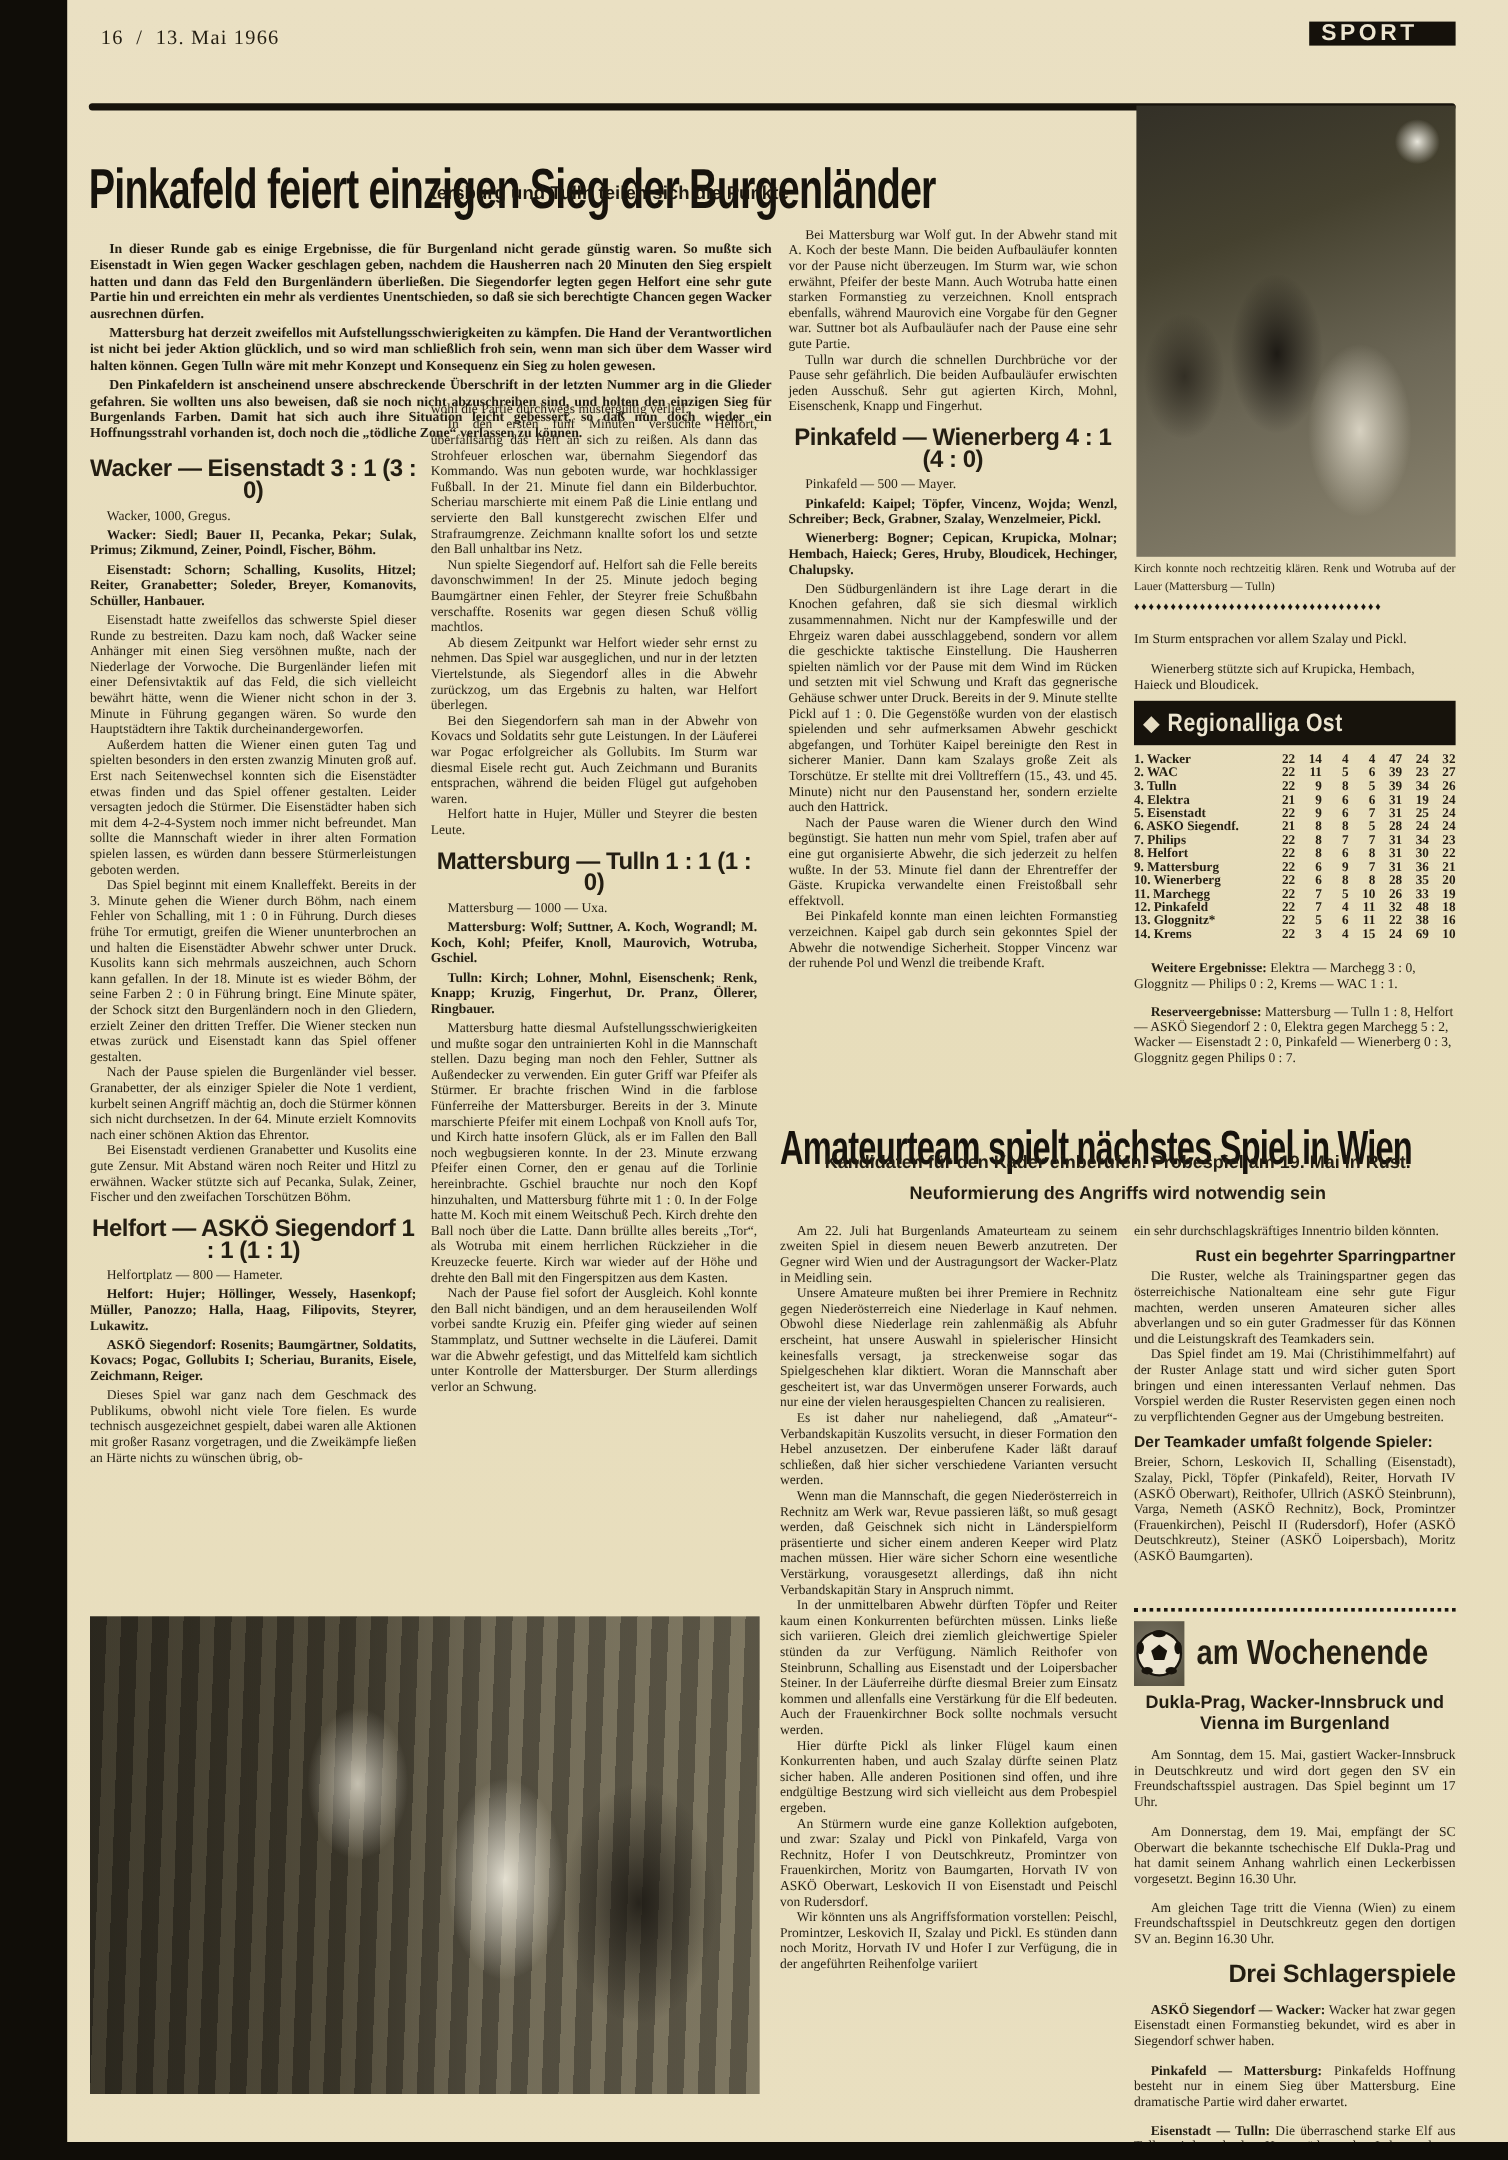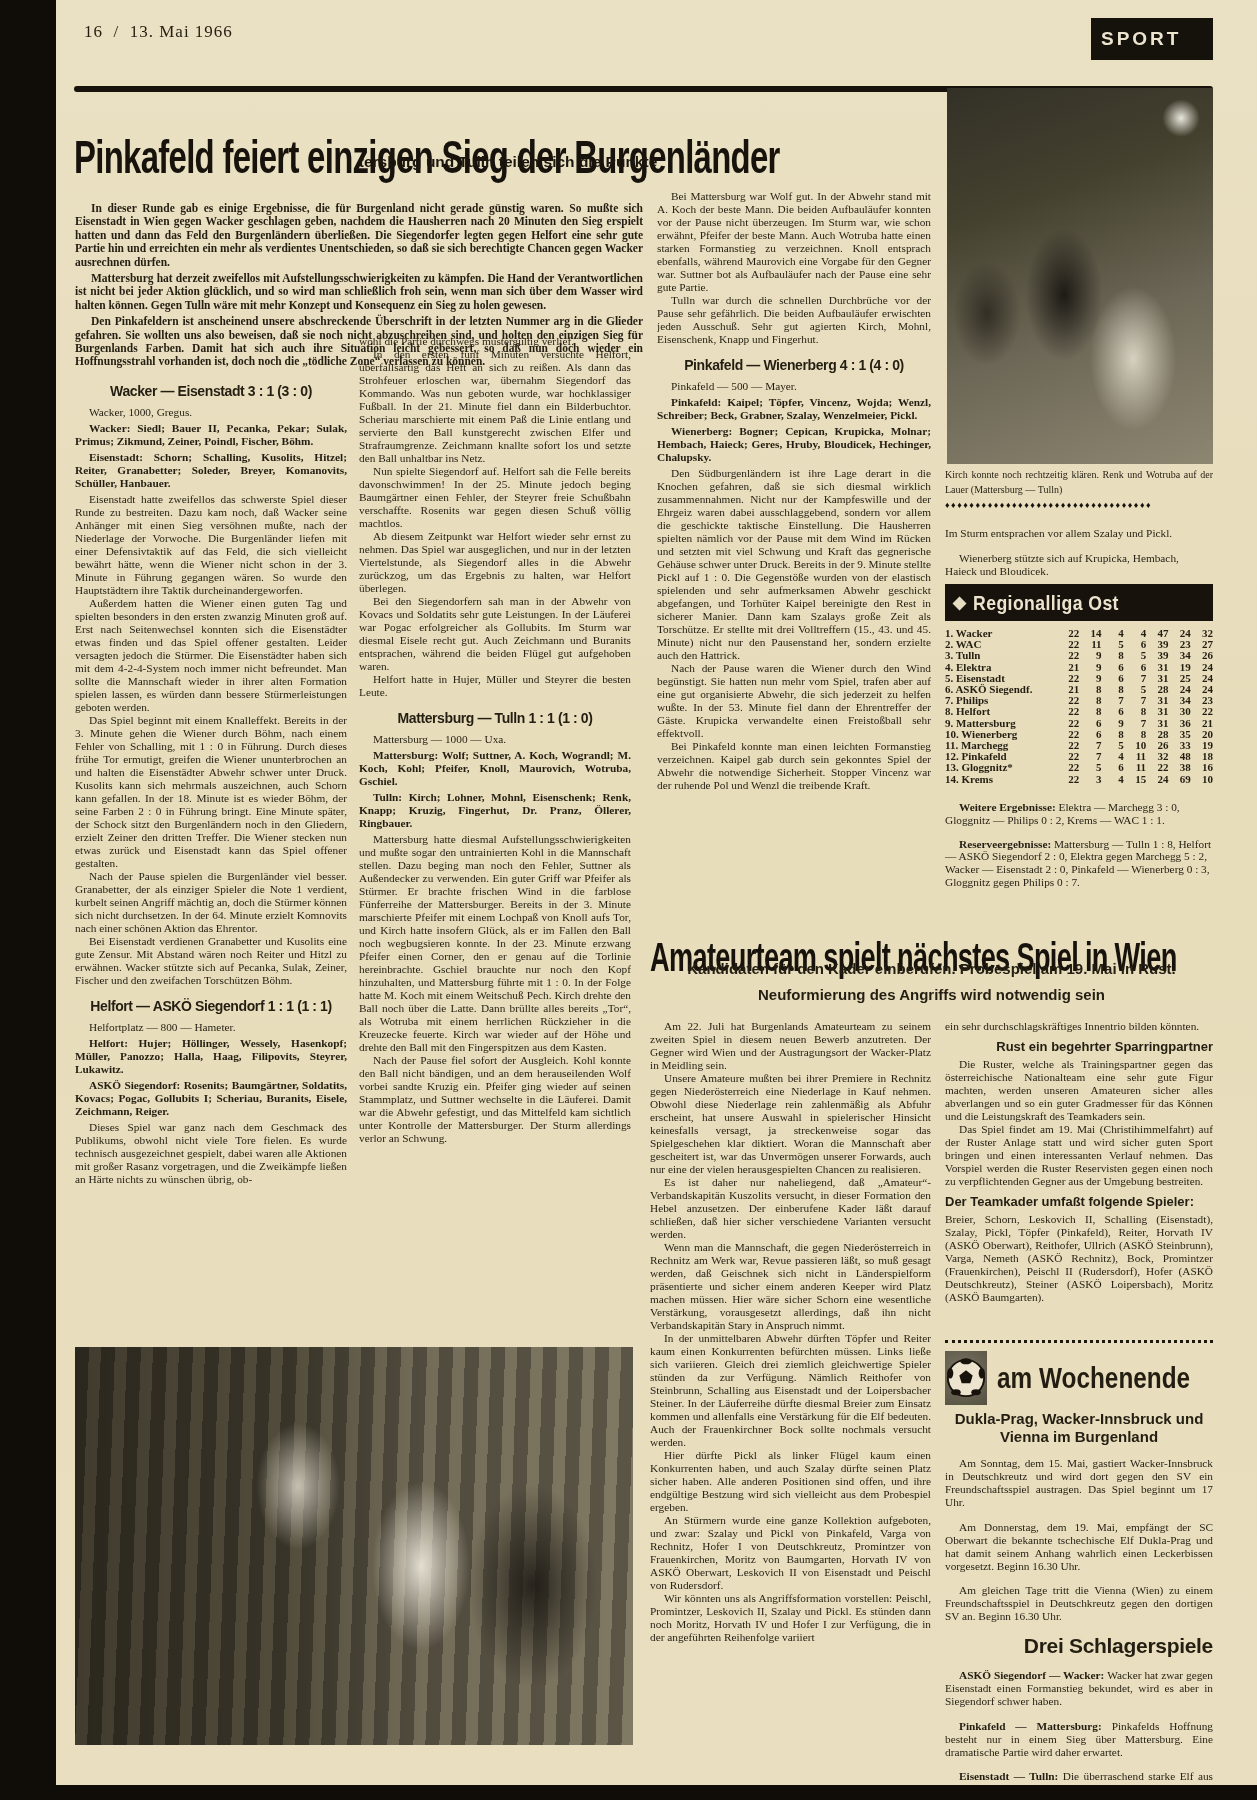--- a/index.html
+++ b/index.html
@@ -4,21 +4,21 @@
 <style>
   html,body{margin:0;padding:0;background:#0d0b08;}
   #page{position:relative;width:1257px;height:1800px;margin:0 auto;overflow:hidden;
         background:linear-gradient(180deg,#eae0c3 0%,#e7ddbb 45%,#e9dfc0 100%);
         font-family:"Liberation Serif",serif;color:#241e12;padding-left:44px;}
   .edge{position:absolute;background:#100d08;}
   .edge-left{left:0;top:0;width:56px;height:1800px;}
   .edge-right{right:0;top:0;width:20px;height:1800px;}
   .edge-bottom{left:0;bottom:0;width:1257px;height:15px;}
   .pagehead{position:absolute;left:84px;top:22px;font-size:17px;letter-spacing:1px;}
-  .sport-badge{position:absolute;left:1091px;top:18px;width:122px;height:42px;background:#15110b;
+  .sport-badge{position:absolute;left:1091px;top:18px;width:122px;height:20px;background:#15110b;
         color:#ece4cf;font-family:"Liberation Sans",sans-serif;font-weight:bold;font-size:19px;
         letter-spacing:3px;display:flex;align-items:center;padding-left:10px;box-sizing:border-box;}
   .toprule{position:absolute;left:74px;top:86px;width:1139px;height:6px;background:#17130c;border-radius:3px;}
   .headline{position:absolute;left:74px;top:98px;width:880px;white-space:nowrap;
         font-family:"Liberation Sans",sans-serif;font-weight:bold;font-size:47px;color:#17130c;}
   .headline span{display:inline-block;transform:scaleX(.70);transform-origin:left;letter-spacing:-1px;}
   .subhead{position:absolute;left:74px;top:150px;width:868px;text-align:center;
         font-family:"Liberation Sans",sans-serif;font-weight:bold;font-size:15.5px;line-height:23px;color:#1c170e;}
   .photo{position:absolute;background:#6f6a5a;}
   .photo-top{left:947px;top:88px;width:266px;height:376px;
@@ -54,21 +54,21 @@
   .intro p{margin:0 0 3px;text-indent:16px;}
   .ncol{position:absolute;overflow:hidden;font-size:11.3px;line-height:13px;text-align:justify;}
   .col1{left:75px;top:372px;width:272px;height:973px;}
   .col2{left:359px;top:335px;width:272px;height:1010px;}
   .col3{left:657px;top:190px;width:274px;height:712px;}
   .ncol p,.ncol h3,.ncol h4{margin:0;}
   .blk-p{text-indent:14px;}
   .blk-c{}
   .blk-v{text-indent:14px;margin-bottom:2px !important;}
   .blk-l{font-weight:bold;text-indent:14px;margin:3px 0 3px !important;}
-  .blk-h{font-family:"Liberation Sans",sans-serif;font-weight:bold;font-size:14px;line-height:18px;
+  .blk-h{font-family:"Liberation Sans",sans-serif;font-weight:bold;font-size:20px;line-height:18px;
         letter-spacing:-.4px;text-align:center;margin:10px 0 6px !important;}
   .blk-s,.blk-sl{font-family:"Liberation Sans",sans-serif;font-weight:bold;font-size:13px;line-height:15px;
         margin:6px 0 4px !important;}
   .blk-s{text-align:right;}
   .blk-h2{font-family:"Liberation Sans",sans-serif;font-weight:bold;font-size:15px;line-height:18px;
         text-align:center;margin:5px 0 5px !important;}
   .blk-h3{font-family:"Liberation Sans",sans-serif;font-weight:bold;font-size:21px;line-height:24px;
         letter-spacing:-.3px;text-align:right;margin:9px 0 5px !important;}
   .am-headline{position:absolute;left:650px;top:902px;width:565px;white-space:nowrap;
         font-family:"Liberation Sans",sans-serif;font-weight:bold;font-size:40px;color:#17130c;}

